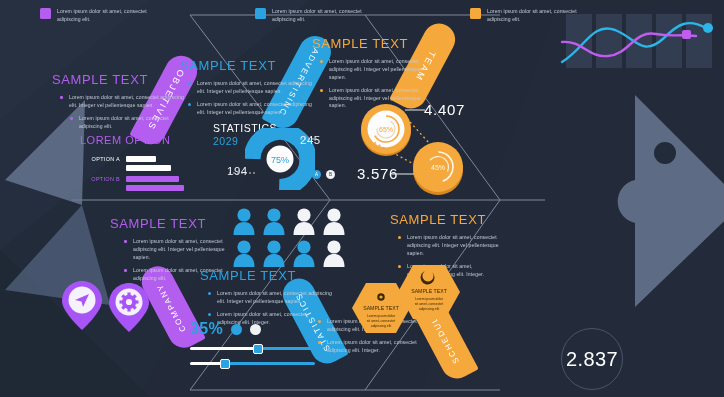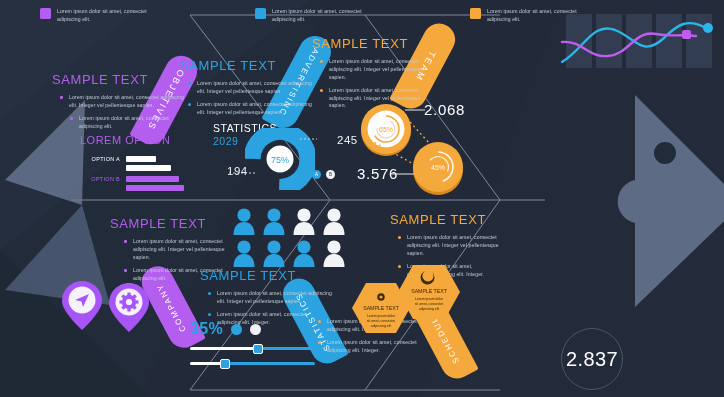--- a/index.html
+++ b/index.html
@@ -171,21 +171,21 @@
     <div class="sub-title" style="color:#fff;font-size:10.5px;">STATISTICS</div>
     <div style="color:#2aa3e0;font-size:10.5px;margin-top:1px;letter-spacing:.5px;">2029</div>
   </div>
 
   <svg class="abs" style="left:245px;top:128px;" width="70" height="62">
     <path d="M 35 3 A 28 28 0 1 1 34 3 L 34 3 Z" fill="none" stroke="#2aa3e0" stroke-width="17" stroke-dasharray="132 44" transform="rotate(-90 35 31)"></path>
     <circle cx="35" cy="31" r="13.5" fill="#fdfdfd"></circle>
     <text x="35" y="34.5" text-anchor="middle" fill="#2aa3e0" font-size="9" font-family="Liberation Sans, sans-serif">75%</text>
   </svg>
 
-  <div class="numlab abs" style="left:337px;top:134px;text-align:right;">245</div>
+  <div class="numlab abs" style="left:300px;top:134px;text-align:right;">245</div>
   <div class="numlab abs" style="left:227px;top:165px;">194</div>
   <svg class="abs" style="left:215px;top:130px;" width="120" height="55">
     <line x1="85" y1="9" x2="102" y2="9" stroke="#ccd3dd" stroke-width="1" stroke-dasharray="2 2"></line>
     <line x1="14" y1="43" x2="40" y2="43" stroke="#ccd3dd" stroke-width="1" stroke-dasharray="2 2"></line>
   </svg>
 
   <div class="abs" style="left:312px;top:170px;display:flex;gap:5px;">
     <span style="width:9px;height:9px;border-radius:50%;background:#2aa3e0;color:#fff;font-size:4.5px;display:flex;align-items:center;justify-content:center;">A</span>
     <span style="width:9px;height:9px;border-radius:50%;background:#f0f2f5;color:#2b3442;font-size:4.5px;display:flex;align-items:center;justify-content:center;">B</span>
   </div>
@@ -205,21 +205,21 @@
   </div>
 
   <svg class="abs" style="left:358px;top:102px;" width="56" height="56">
     <circle cx="28" cy="29" r="25" fill="#d9881f"></circle>
     <circle cx="28" cy="27" r="25" fill="#f5a83c"></circle>
     <circle cx="28" cy="27" r="18.5" fill="#fdfdfd"></circle>
     <circle cx="28" cy="27" r="13" fill="none" stroke="#f5a83c" stroke-width="1.6" stroke-dasharray="54 28" transform="rotate(-90 28 27)"></circle>
     <circle cx="28" cy="27" r="9" fill="none" stroke="#f0d3ad" stroke-width="1.2" stroke-dasharray="38 20" transform="rotate(-60 28 27)"></circle>
     <text x="28" y="30" text-anchor="middle" fill="#f5a83c" font-size="7" font-family="Liberation Sans, sans-serif">65%</text>
   </svg>
-  <div class="statnum abs" style="left:424px;top:101px;">2.068</div>
+  <div class="statnum abs" style="left:424px;top:101px;">4.407</div>
   <svg class="abs" style="left:405px;top:106px;" width="24" height="8">
     <line x1="0" y1="4" x2="20" y2="4" stroke="#e6eaf0" stroke-width="1"></line>
   </svg>
 
   <svg class="abs" style="left:410px;top:140px;" width="56" height="56">
     <circle cx="28" cy="30" r="25" fill="#d9881f"></circle>
     <circle cx="28" cy="27" r="25" fill="#f5a83c"></circle>
     <circle cx="28" cy="27" r="15" fill="none" stroke="#fff6e8" stroke-width="1.6" stroke-dasharray="42 52" transform="rotate(-90 28 27)"></circle>
     <circle cx="28" cy="27" r="10.5" fill="none" stroke="#fdf0dc" stroke-width="1.2" stroke-dasharray="30 36" transform="rotate(-140 28 27)"></circle>
     <text x="28" y="30" text-anchor="middle" fill="#fff6e8" font-size="7" font-family="Liberation Sans, sans-serif">45%</text>

